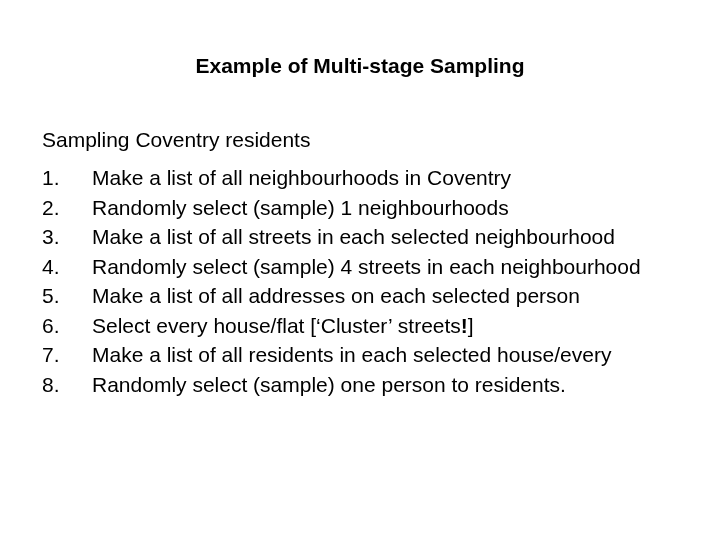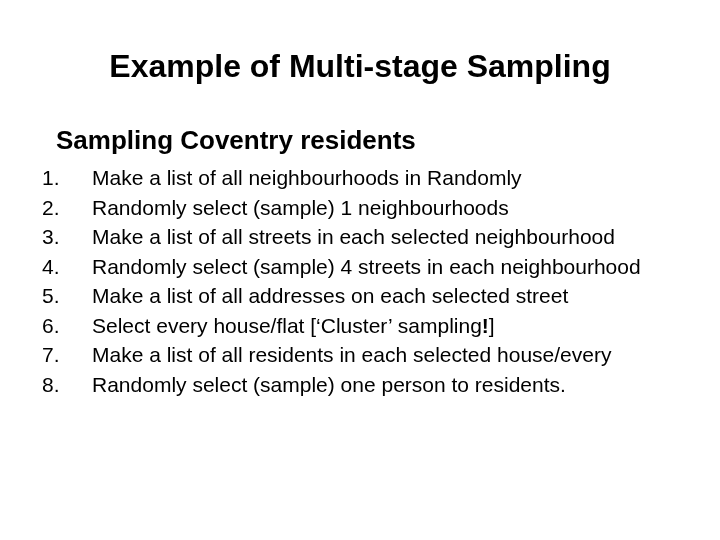--- a/index.html
+++ b/index.html
@@ -14,32 +14,31 @@
       overflow: hidden;
       font-family: "Liberation Sans", sans-serif;
       color: #000000;
     }
     .slide-title {
       position: absolute;
       top: 46px;
       left: 0;
       width: 720px;
       text-align: center;
-      font-size: 32px;
+      font-size: 21px;
       font-weight: bold;
       line-height: 40px;
     }
     .subheading {
       position: absolute;
       top: 127px;
       left: 42px;
-      font-size: 26px;
-      font-weight: bold;
+      font-size: 21px;
+      font-weight: normal;
       line-height: 26px;
-      margin-left: 14px;
     }
     .steps {
       position: absolute;
       top: 163px;
       left: 42px;
       width: 660px;
       margin: 0;
       padding: 0;
       list-style: none;
     }
@@ -64,41 +63,41 @@
 <body>
 
 <div>
   <div class="slide-title">Example of Multi-stage Sampling</div>
 
   <div class="subheading">Sampling Coventry residents</div>
 
   <ol class="steps">
     <li class="step">
       <span class="step-num">1.</span>
-      <span class="step-text">Make a list of all neighbourhoods in Randomly</span>
+      <span class="step-text">Make a list of all neighbourhoods in Coventry</span>
     </li>
     <li class="step">
       <span class="step-num">2.</span>
       <span class="step-text">Randomly select (sample) 1 neighbourhoods</span>
     </li>
     <li class="step">
       <span class="step-num">3.</span>
       <span class="step-text">Make a list of all streets in each selected neighbourhood</span>
     </li>
     <li class="step">
       <span class="step-num">4.</span>
       <span class="step-text">Randomly select (sample) 4 streets in each neighbourhood</span>
     </li>
     <li class="step">
       <span class="step-num">5.</span>
-      <span class="step-text">Make a list of all addresses on each selected street</span>
+      <span class="step-text">Make a list of all addresses on each selected person</span>
     </li>
     <li class="step">
       <span class="step-num">6.</span>
-      <span class="step-text"><span>Select every house/flat [‘Cluster’ sampling</span><span class="bang">!</span><span>]</span></span>
+      <span class="step-text"><span>Select every house/flat [‘Cluster’ streets</span><span class="bang">!</span><span>]</span></span>
     </li>
     <li class="step">
       <span class="step-num">7.</span>
       <span class="step-text">Make a list of all residents in each selected house/every</span>
     </li>
     <li class="step">
       <span class="step-num">8.</span>
       <span class="step-text">Randomly select (sample) one person to residents.</span>
     </li>
   </ol>

